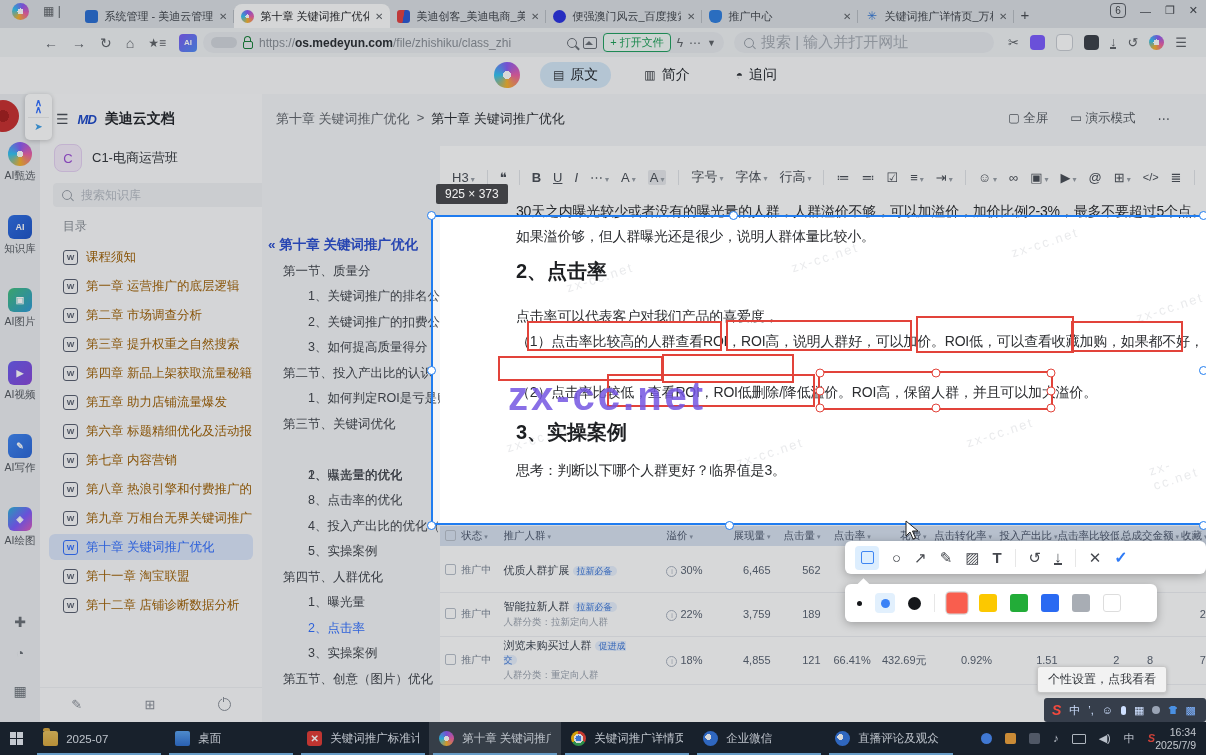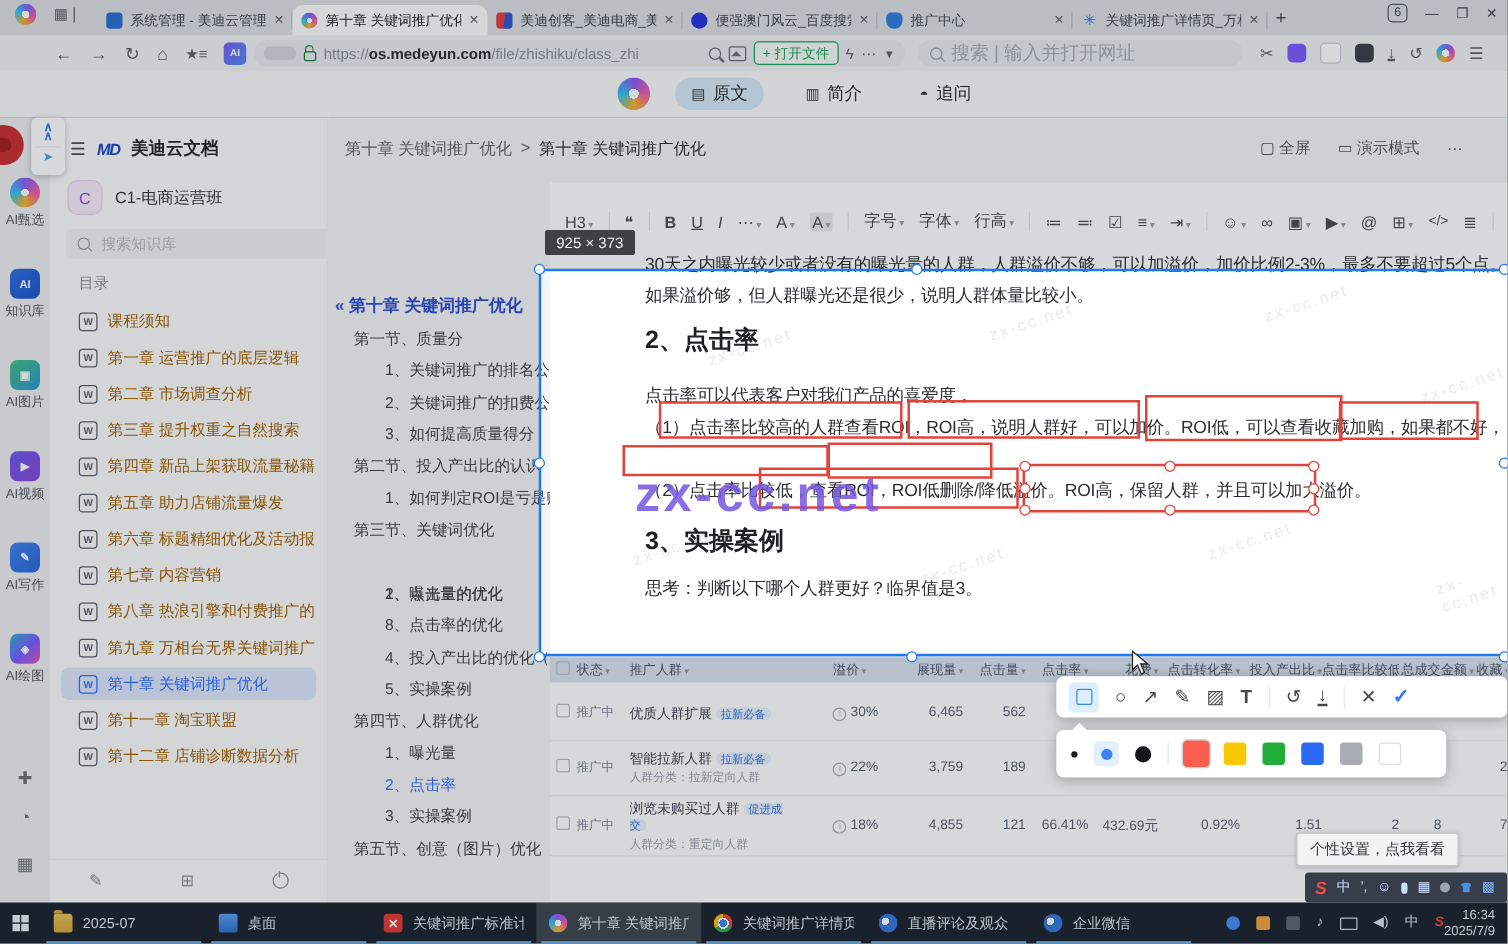--- a/index.html
+++ b/index.html
@@ -663,25 +663,25 @@
     <div class="tbtn active">
       <span class="tico ailogo"></span>
       <span class="tlabel">第十章 关键词推广...</span>
     </div>
     <div class="tbtn">
       <span class="tico chrome"></span>
       <span class="tlabel">关键词推广详情页...</span>
     </div>
     <div class="tbtn">
       <span class="tico wecom"></span>
-      <span class="tlabel">直播评论及观众</span>
+      <span class="tlabel">企业微信</span>
     </div>
     <div class="tbtn">
       <span class="tico wecom"></span>
-      <span class="tlabel">企业微信</span>
+      <span class="tlabel">直播评论及观众</span>
     </div>
     <div class="tray">
       <span class="tri sq" style="background:#4a8cf7;border-radius:50%;"></span>
       <span class="tri sq" style="background:#f0a33c;"></span>
       <span class="tri sq" style="background:#5d6675;"></span>
       <span class="tri">♪</span>
       <span class="tri" style="width:12px;height:8px;border:1.3px solid #cfd6df;border-radius:1px;"></span>
       <span class="tri">◀)</span>
       <span class="tri">中</span>
       <span class="tri" style="color:#f44a3e;font-weight:bold;font-style:italic;">S</span>

